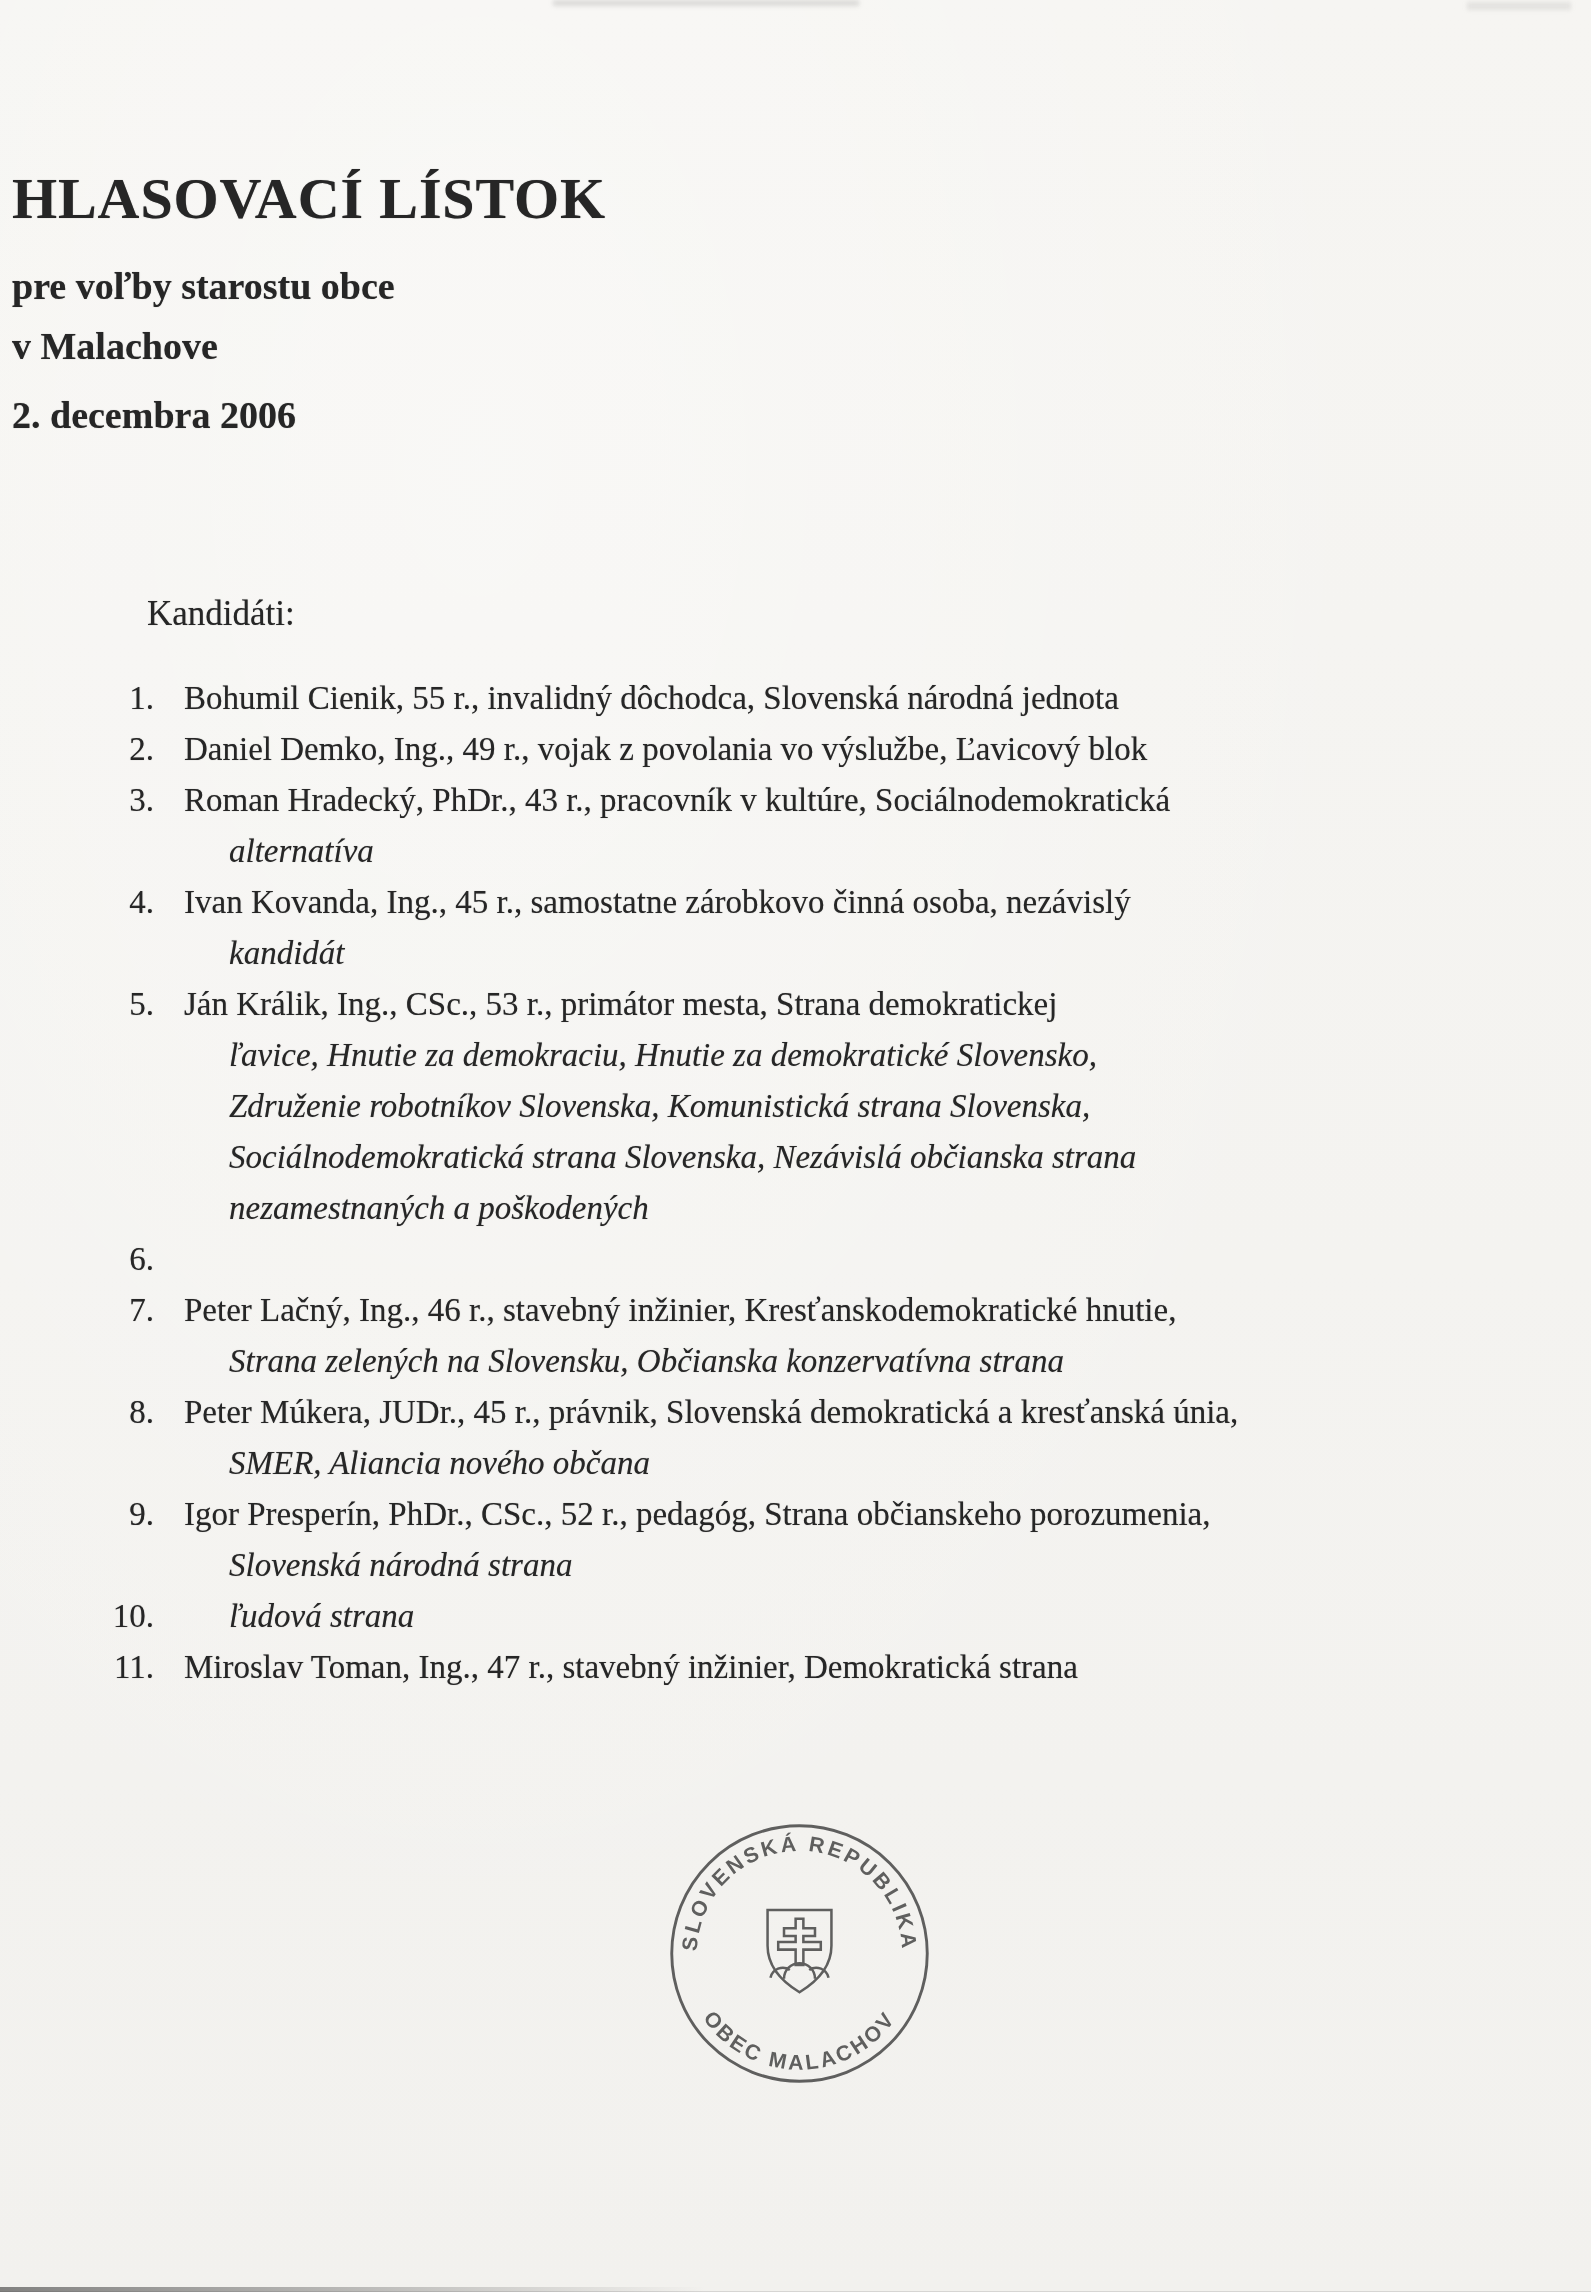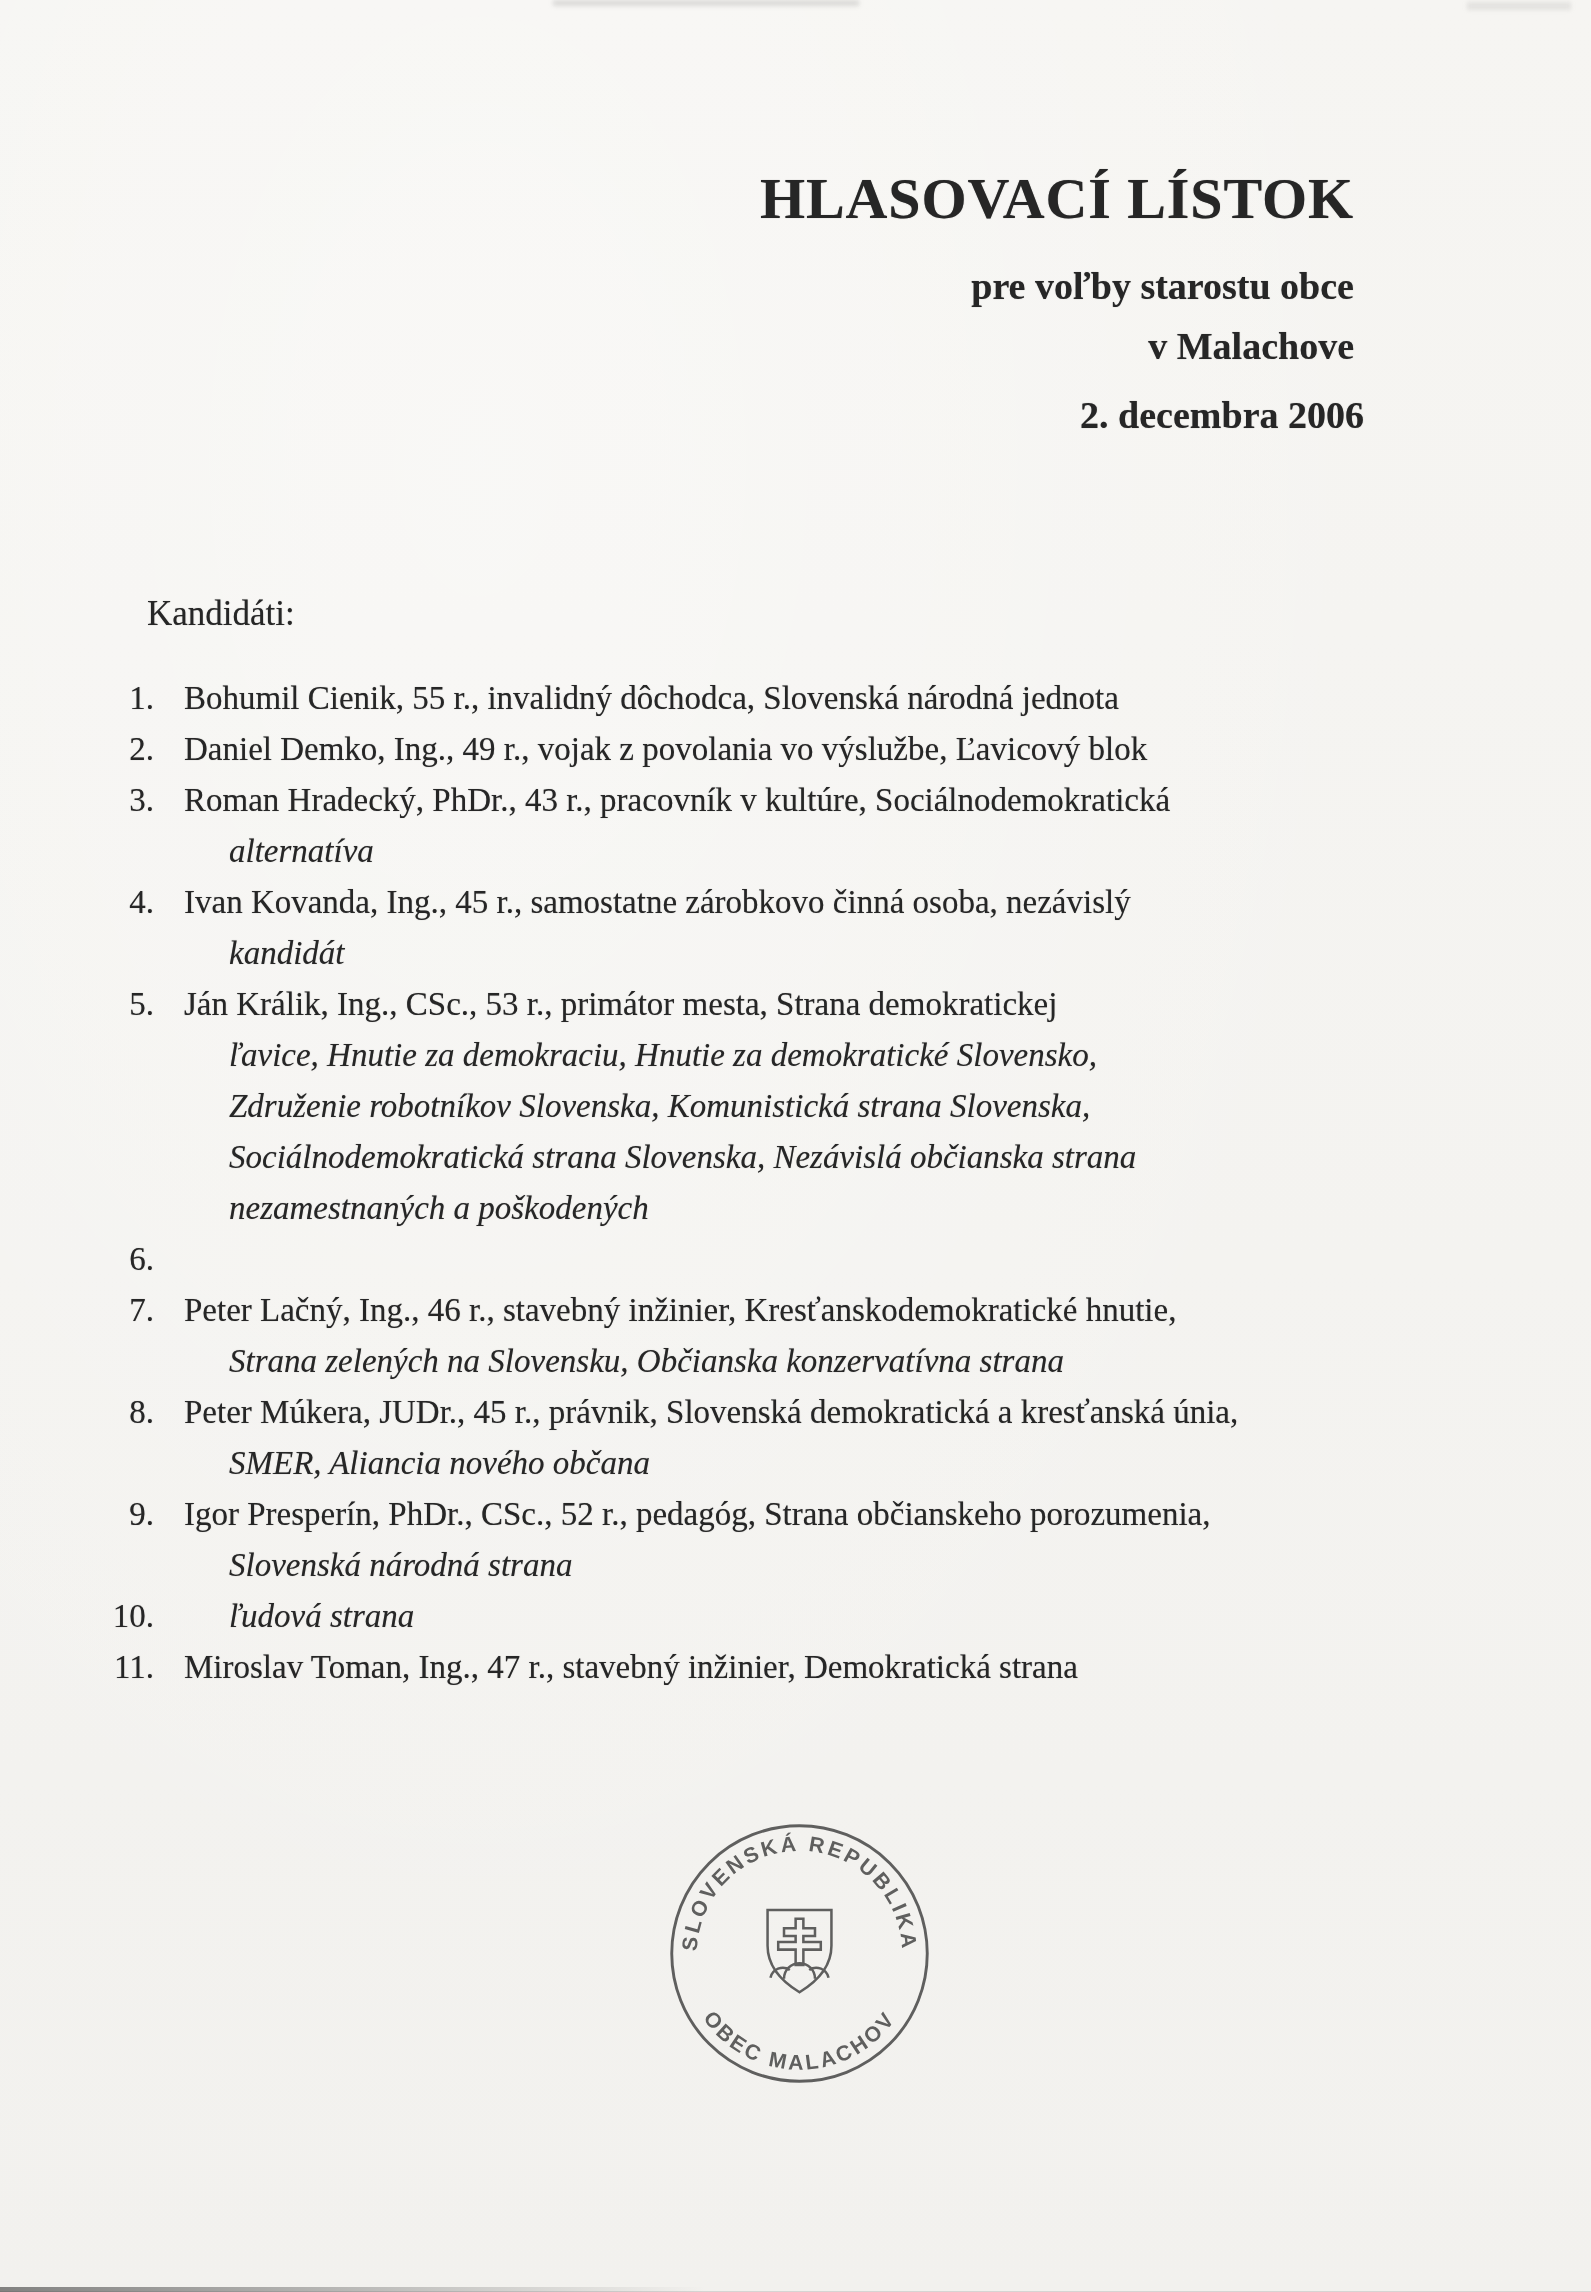--- a/index.html
+++ b/index.html
@@ -10,27 +10,27 @@
     color:#262626;
     position:relative;
     overflow:hidden;
   }
   .page{
     position:absolute;inset:0;
     background:
       radial-gradient(ellipse at 30% 20%, rgba(255,255,255,.35), rgba(0,0,0,0) 60%),
       linear-gradient(180deg,#f6f5f2 0%,#f4f3f0 55%,#f2f1ee 100%);
   }
-  .hline{position:absolute;width:1354px;left:0;text-align:right;white-space:nowrap;
-         text-shadow:0 0 0.9px rgba(60,60,60,.55);}
+  .hline{position:absolute;width:1354px;left:0;text-align:left;white-space:nowrap;
+         text-shadow:0 0 0.9px rgba(60,60,60,.55);padding-left:12px;}
   .title{top:165px;font-size:58px;font-weight:bold;letter-spacing:0.9px;}
   .sub{font-size:38px;font-weight:bold;}
   .sub1{top:264px;}
   .sub2{top:324px;}
-  .sub3{top:393px;margin-left:10px;}
+  .sub3{top:393px;}
   .kand{position:absolute;left:147px;top:582px;font-size:35px;
         text-shadow:0 0 0.9px rgba(60,60,60,.5);margin-top:12px;}
   .list{position:absolute;left:96px;top:673px;width:1391px;font-size:33px;line-height:51px;}
   .item{display:flex;align-items:flex-start;text-shadow:0 0 0.9px rgba(60,60,60,.5);}
   .num{flex:0 0 58px;text-align:right;}
   .lines{margin-left:30px;}
   .line{white-space:nowrap;}
   .line.cont{padding-left:45px;font-style:italic;}
   .stamp{position:absolute;left:664px;top:1818px;width:271px;height:271px;opacity:.88;}
   .stamp svg{display:block;}

